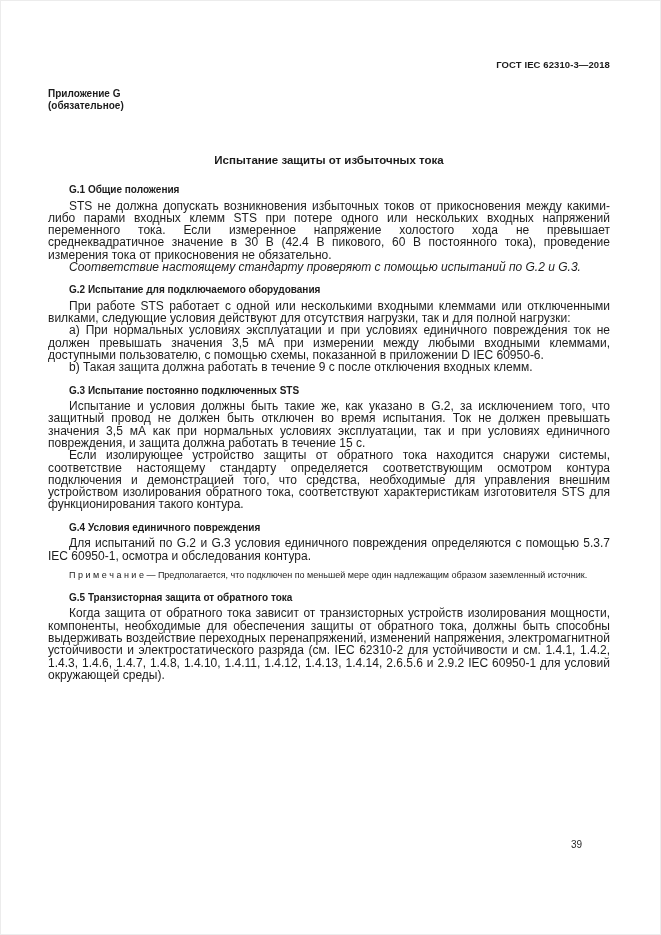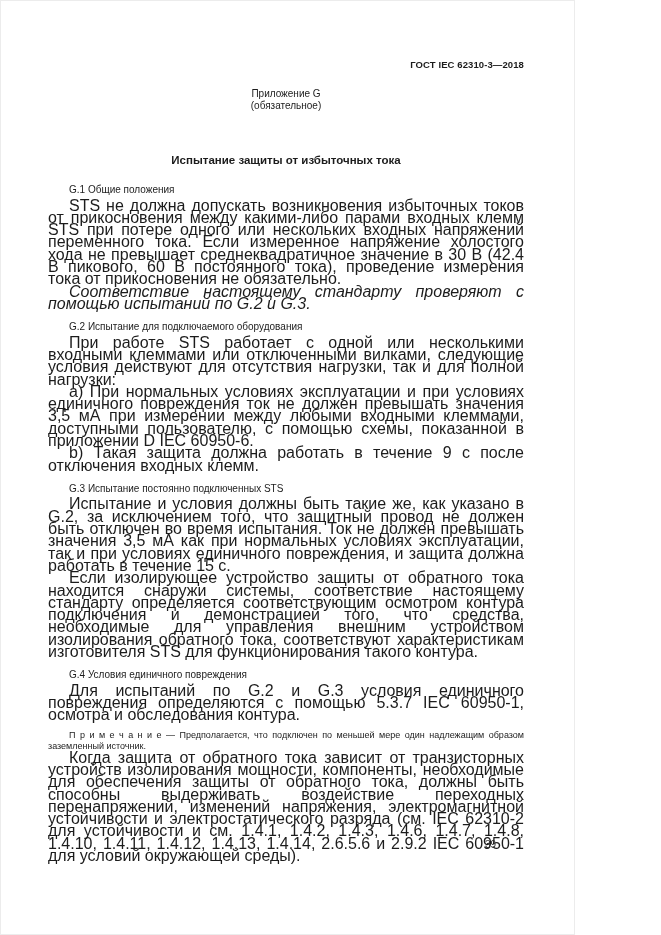--- a/index.html
+++ b/index.html
@@ -4,57 +4,57 @@
 <style>
   * { margin: 0; padding: 0; box-sizing: border-box; }
   html, body { background: #ffffff; }
   body {
     font-family: "Liberation Sans", "DejaVu Sans", sans-serif;
     color: #1c1c1c;
     -webkit-font-smoothing: antialiased;
   }
   .page {
     position: relative;
-    width: 575px;
+    width: 661px;
     height: 935px;
     background: #ffffff;
     border: 1px solid #ececec;
     padding: 58px 50px 0 47px;
     overflow: hidden;
   }
   .doc-header {
     text-align: right;
     font-weight: bold;
     font-size: 9.5px;
     letter-spacing: 0.1px;
     margin-bottom: 18px;
   }
   .appendix-label,
   .appendix-sublabel {
-    text-align: center;
-    font-weight: normal;
+    text-align: left;
+    font-weight: bold;
     font-size: 10px;
     line-height: 12px;
   }
   .doc-title {
     text-align: center;
     font-weight: bold;
     font-size: 11.5px;
     margin-top: 42px;
     margin-bottom: 18px;
   }
   .section-heading {
     font-size: 10px;
-    font-weight: normal;
+    font-weight: bold;
     margin: 11px 0 3px 0;
     text-indent: 21px;
     line-height: 12.5px;
   }
   p.body {
-    font-size: 16px;
+    font-size: 12px;
     line-height: 12.3px;
     text-align: justify;
     text-indent: 21px;
   }
   p.italic-note {
     font-style: italic;
   }
   p.small-note {
     font-size: 9px;
     line-height: 11px;
@@ -103,18 +103,19 @@
     <p class="body">Если изолирующее устройство защиты от обратного тока находится снаружи системы, соответствие настоящему стандарту определяется соответствующим осмотром контура подключения и демонстрацией того, что средства, необходимые для управления внешним устройством изолирования обратного тока, соответствуют характеристикам изготовителя STS для функционирования такого контура.</p>
   </section>
 
   <section>
     <h2 class="section-heading">G.4 Условия единичного повреждения</h2>
     <p class="body">Для испытаний по G.2 и G.3 условия единичного повреждения определяются с помощью 5.3.7 IEC 60950-1, осмотра и обследования контура.</p>
     <p class="small-note">П р и м е ч а н и е — Предполагается, что подключен по меньшей мере один надлежащим образом заземленный источник.</p>
   </section>
 
   <section>
+    <h2 class="section-heading">G.5 Транзисторная защита от обратного тока</h2>
     <p class="body">Когда защита от обратного тока зависит от транзисторных устройств изолирования мощности, компоненты, необходимые для обеспечения защиты от обратного тока, должны быть способны выдерживать воздействие переходных перенапряжений, изменений напряжения, электромагнитной устойчивости и электростатического разряда (см. IEC 62310-2 для устойчивости и см. 1.4.1, 1.4.2, 1.4.3, 1.4.6, 1.4.7, 1.4.8, 1.4.10, 1.4.11, 1.4.12, 1.4.13, 1.4.14, 2.6.5.6 и 2.9.2 IEC 60950-1 для условий окружающей среды).</p>
   </section>
 
   <div class="page-number">39</div>
 
 </div>
 
 </body></html>

